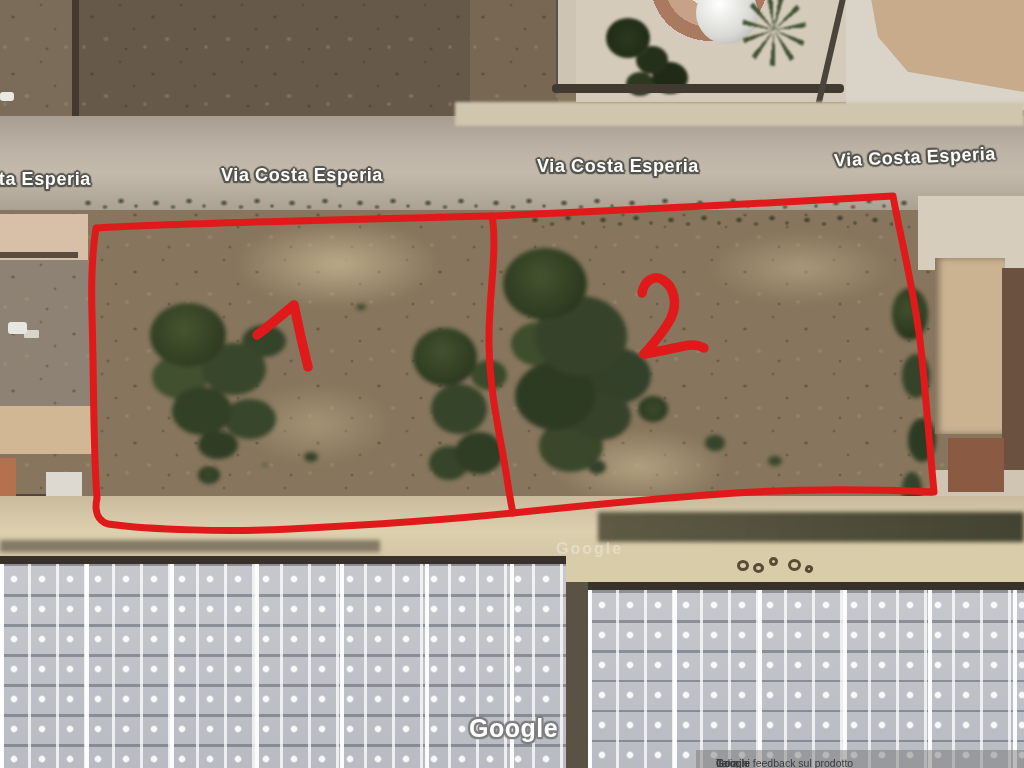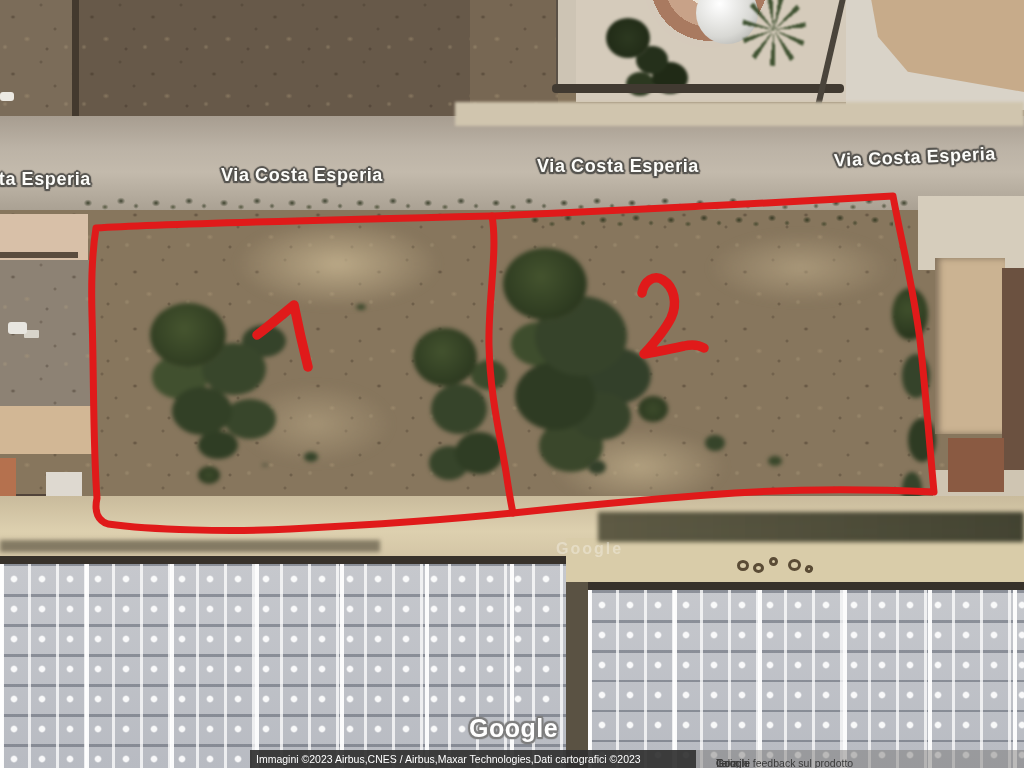--- a/index.html
+++ b/index.html
@@ -232,21 +232,20 @@
              C664,332 653,344 644,354 C656,352 670,349 684,346 C692,344 699,345 704,348" stroke="#e01a1a"></path>
   </svg>
 
   <div class="street st1">Costa Esperia</div>
   <div class="street st2">Via Costa Esperia</div>
   <div class="street st3">Via Costa Esperia</div>
   <div class="street st4">Via Costa Esperia</div>
 
   <div class="glogo">Google</div>
 
-  <div class="attr-left">Immagini ©2023 Airbus,CNES / Airbus,Maxar Technologies,Dati cartografici ©2023</div>
   <div class="attr-right">
     <span>Italia</span>
     <span>Google</span>
     <span>Termini</span>
     <span>Google feedback sul prodotto</span>
   </div>
 
 </div>
 
 </body></html>

